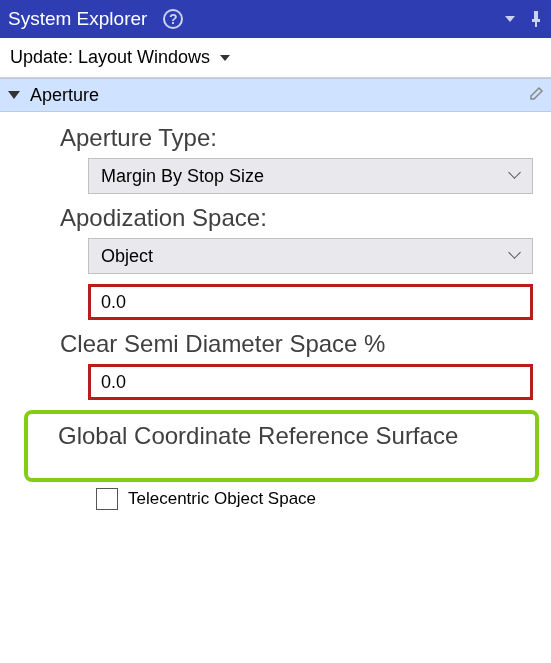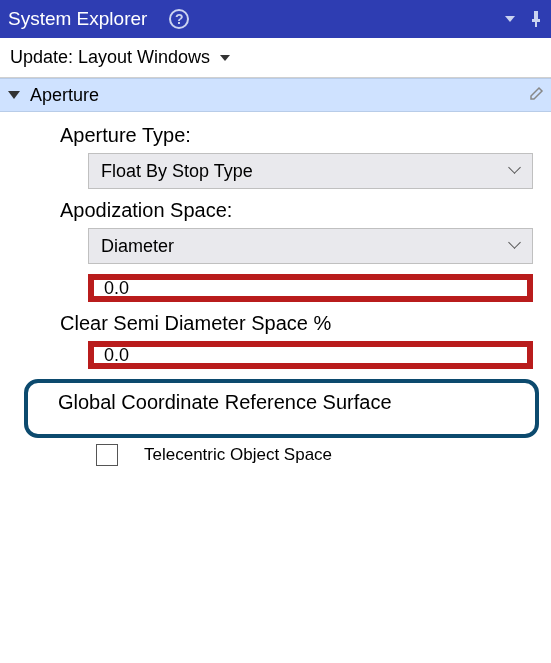--- a/index.html
+++ b/index.html
@@ -14,21 +14,21 @@
     }
     .titlebar {
       background: #2e3db2;
       color: #ffffff;
       height: 38px;
       display: flex;
       align-items: center;
       padding: 0 8px;
       font-size: 19px;
     }
-    .titlebar-text { flex: 0 0 auto; display: flex; align-items: center; gap: 22px; }
+    .titlebar-text { flex: 0 0 auto; display: flex; align-items: center; gap: 16px; }
     .help-icon {
       width: 20px; height: 20px;
       border: 2px solid #cbd3f0;
       border-radius: 50%;
       display: inline-flex;
       align-items: center;
       justify-content: center;
       font-size: 14px;
       color: #cbd3f0;
       font-weight: bold;
@@ -82,23 +82,23 @@
       position: absolute;
       right: 6px;
       color: #777;
       font-size: 18px;
     }
     .panel {
       padding: 12px 18px 0 60px;
     }
     .field-group { margin-bottom: 10px; }
     .field-label {
-      font-size: 20px;
+      font-size: 24px;
       margin-bottom: 6px;
-      color: #000000;
+      color: #404040;
     }
     .field-control { padding-left: 28px; }
     .dropdown {
       background: #e9e9ed;
       border: 1px solid #c0c0c0;
       height: 36px;
       display: flex;
       align-items: center;
       padding: 0 12px;
       font-size: 18px;
@@ -114,42 +114,42 @@
       content: '';
       display: block;
       width: 8px; height: 8px;
       border-right: 1.5px solid #555;
       border-bottom: 1.5px solid #555;
       transform: rotate(45deg);
       margin-top: -2px;
     }
     .text-input {
       width: 100%;
-      height: 28px;
-      border: 6px solid #b91c1c;
+      height: 36px;
+      border: 3px solid #b91c1c;
       padding: 0 10px;
       font-size: 18px;
       font-family: inherit;
       background: #fff;
     }
     .highlight-box {
-      border: 4px solid #0c4a6e;
-      border-radius: 14px;
-      padding: 8px 6px 14px 6px;
+      border: 4px solid #84cc16;
+      border-radius: 8px;
+      padding: 8px 6px 22px 6px;
       margin-left: -36px;
       margin-right: -6px;
       margin-top: 2px;
       margin-bottom: 6px;
     }
     .highlight-box .field-label { padding-left: 24px; }
     .highlight-box .field-control { padding-left: 52px; }
     .checkbox-row {
       display: flex;
       align-items: center;
-      gap: 26px;
+      gap: 10px;
       margin-top: 2px;
       padding-left: 36px;
     }
     .checkbox-box {
       width: 22px; height: 22px;
       border: 1px solid #555;
       background: #fff;
     }
   </style>
 </head>
@@ -193,31 +193,31 @@
       </svg>
   </span>
 </div>
 
 <div class="panel">
 
   <div class="field-group">
     <div class="field-label">Aperture Type:</div>
     <div class="field-control">
       <div class="dropdown">
-        <span>Float By Stop Type</span>
+        <span>Margin By Stop Size</span>
         <span class="dd-chevron"></span>
       </div>
     </div>
   </div>
 
   <div class="field-group">
     <div class="field-label">Apodization Space:</div>
     <div class="field-control">
       <div class="dropdown">
-        <span>Diameter</span>
+        <span>Object</span>
         <span class="dd-chevron"></span>
       </div>
     </div>
   </div>
 
   <div class="field-group">
     <div class="field-control">
       <input class="text-input" value="0.0" style="">
     </div>
   </div>

